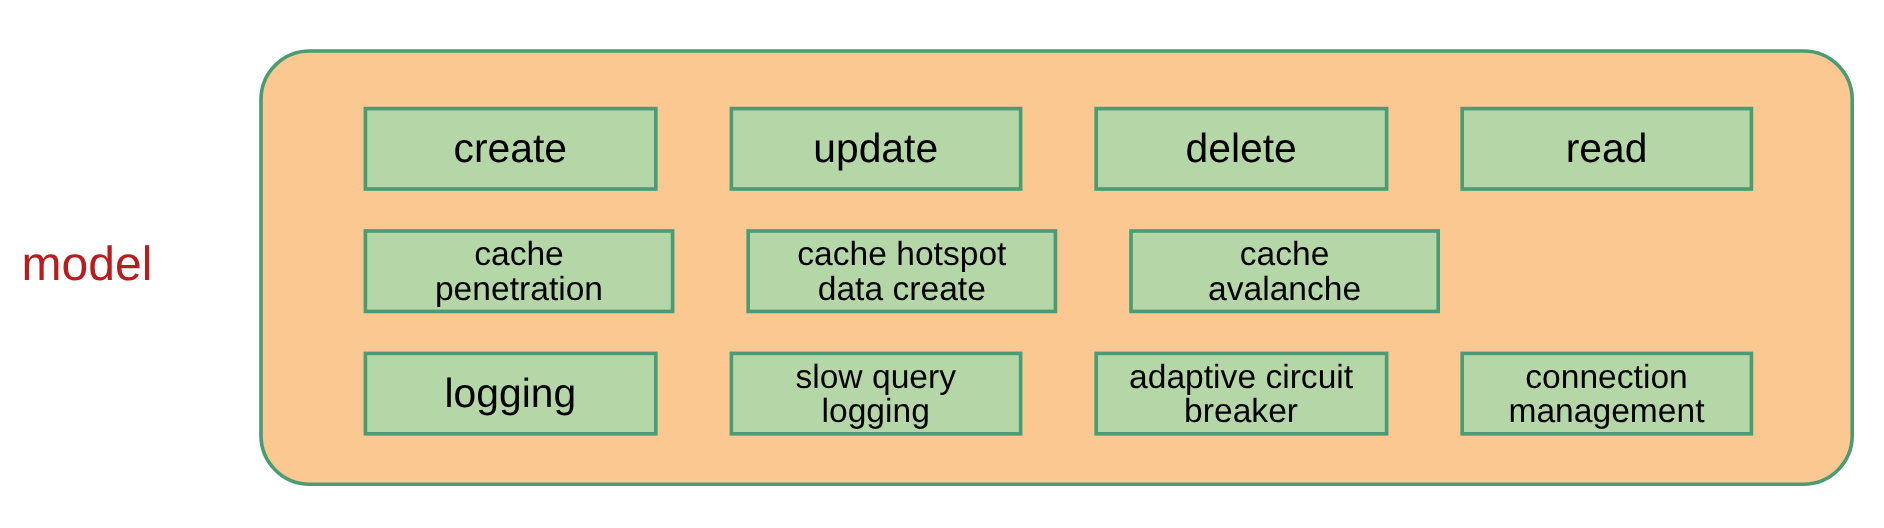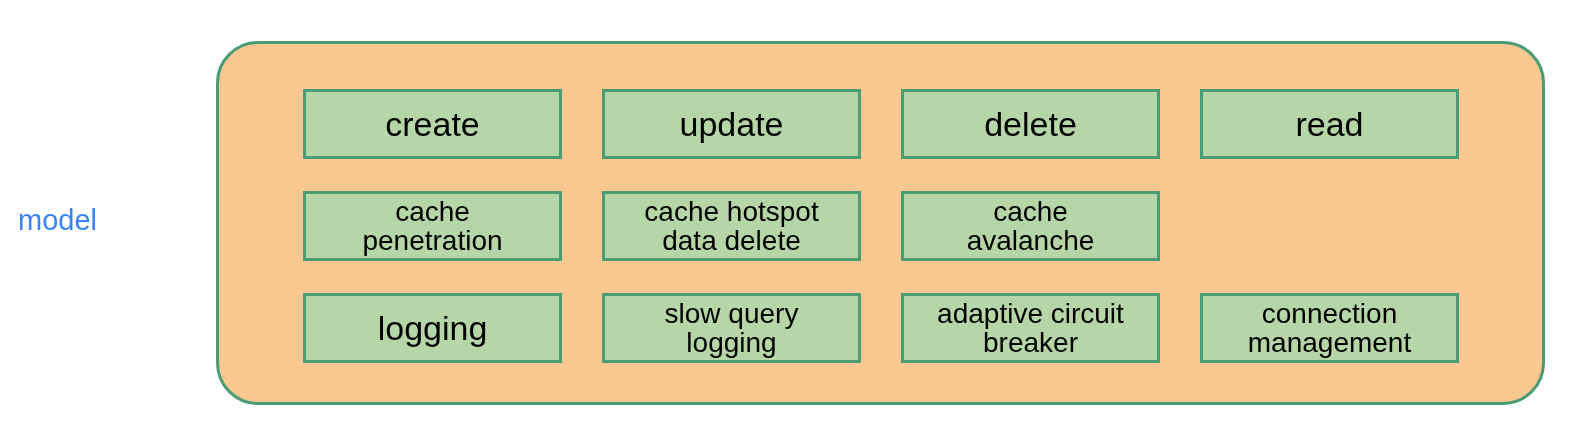--- a/index.html
+++ b/index.html
@@ -15,23 +15,23 @@
   }
   .canvas {
     position: relative;
     width: 1570px;
     height: 440px;
   }
   .group-label {
     position: absolute;
     left: 18px;
     top: 196px;
-    font-size: 29px;
+    font-size: 40px;
     line-height: 48px;
-    color: #3b82f6;
+    color: #b91c1c;
     white-space: nowrap;
   }
   .panel {
     position: absolute;
     left: 216px;
     top: 41px;
     width: 1329px;
     height: 364px;
     box-sizing: border-box;
     background: #fcc891;
@@ -42,21 +42,21 @@
     position: absolute;
     left: 84px;
     top: 45px;
     width: 1158px;
     display: flex;
     flex-direction: column;
     row-gap: 32px;
   }
   .row {
     display: flex;
-    column-gap: 40px;
+    column-gap: 60px;
   }
   .cell {
     box-sizing: border-box;
     width: 259px;
     height: 70px;
     background: #b5d6a7;
     border: 3px solid #4a9c74;
     display: flex;
     align-items: center;
     justify-content: center;
@@ -102,21 +102,21 @@
         </div>
       </div>
 
       <div class="row">
         <div class="cell multi">
           <span class="cell-label">cache
 penetration</span>
         </div>
         <div class="cell multi">
           <span class="cell-label">cache hotspot
-data delete</span>
+data create</span>
         </div>
         <div class="cell multi">
           <span class="cell-label">cache
 avalanche</span>
         </div>
       </div>
 
       <div class="row">
         <div class="cell single">
           <span class="cell-label">logging</span>

